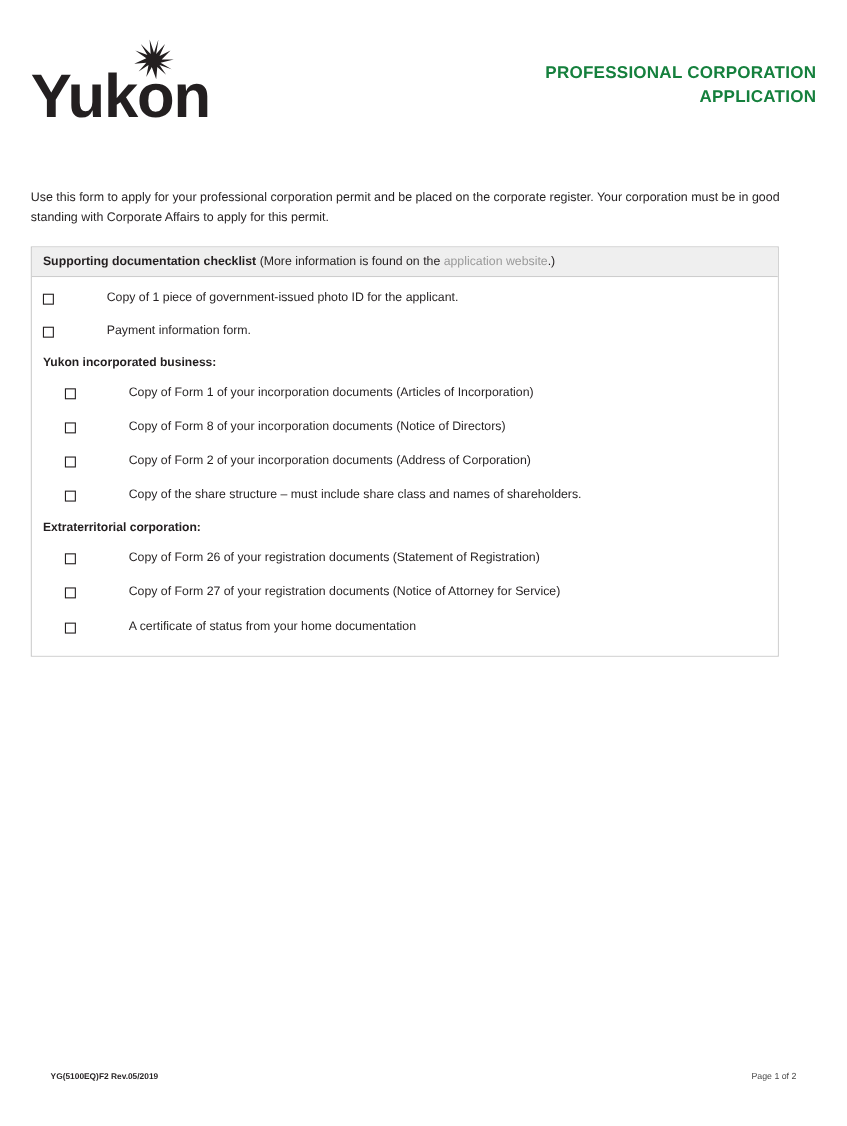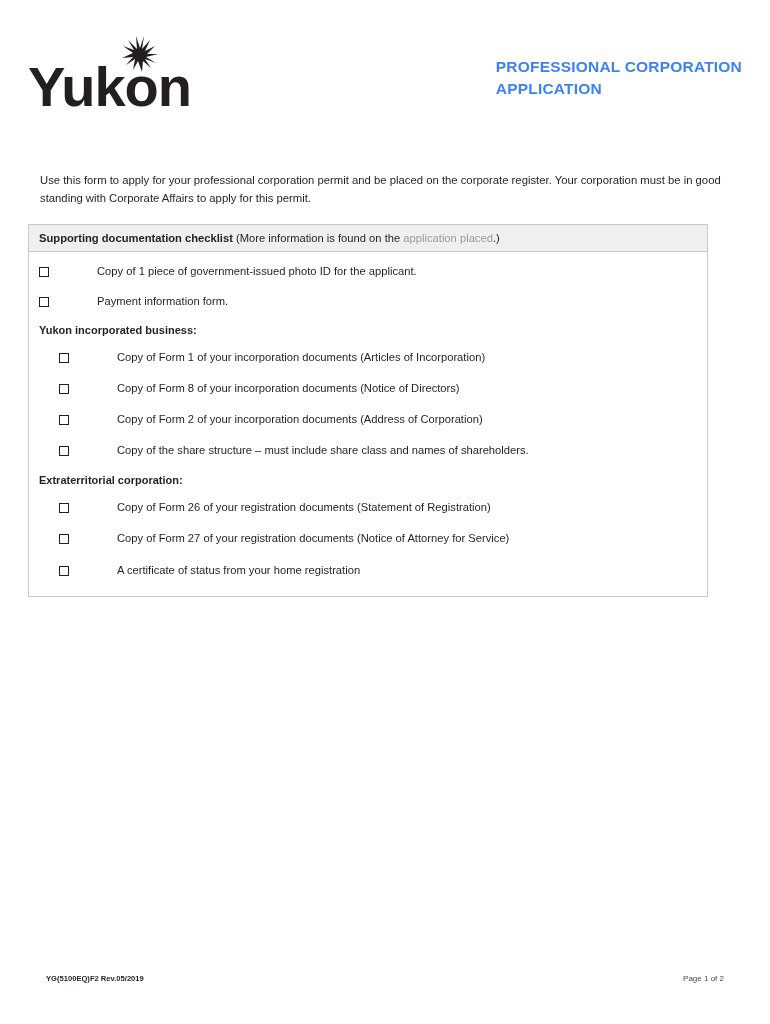--- a/index.html
+++ b/index.html
@@ -33,36 +33,36 @@
   }
   .logo-wrap {
     position: relative;
     width: 190px;
     height: 80px;
   }
   .logo-svg {
     display: block;
   }
   .doc-title {
+    text-align: right;
     font-weight: bold;
     font-size: 15.5px;
     letter-spacing: 0.2px;
     line-height: 1.45;
-    color: #3b82f6;
+    color: #15803d;
     padding-top: 22px;
   }
 
   
   .intro {
     margin-top: 52px;
     font-size: 11.3px;
     line-height: 1.58;
     color: #231f20;
     max-width: 682px;
-    margin-left: 12px;
   }
   .intro p {
     margin: 0 0 16px 0;
   }
 
   
   .checklist {
     margin-top: 8px;
     border: 1px solid #c9c9c9;
     width: 680px;
@@ -157,21 +157,21 @@
       <div>APPLICATION</div>
     </div>
   </div>
 
   <div class="intro">
     <p>Use this form to apply for your professional corporation permit and be placed on the corporate register. Your corporation must be in good standing with Corporate Affairs to apply for this permit.</p>
   </div>
 
   <div class="checklist">
     <div class="checklist-header">
-      <span class="strong">Supporting documentation checklist</span><span> (More information is found on the </span><span class="link">application placed</span><span>.)</span>
+      <span class="strong">Supporting documentation checklist</span><span> (More information is found on the </span><span class="link">application website</span><span>.)</span>
     </div>
 
     <div class="checklist-body">
 
       <div class="row">
         <span class="box"></span>
         <span>Copy of 1 piece of government-issued photo ID for the applicant.</span>
       </div>
 
       <div class="row">
@@ -203,21 +203,21 @@
       <div class="row indent">
         <span class="box"></span>
         <span>Copy of Form 26 of your registration documents (Statement of Registration)</span>
       </div>
       <div class="row indent">
         <span class="box"></span>
         <span>Copy of Form 27 of your registration documents (Notice of Attorney for Service)</span>
       </div>
       <div class="row indent" style="margin-bottom:0">
         <span class="box"></span>
-        <span>A certificate of status from your home registration</span>
+        <span>A certificate of status from your home documentation</span>
       </div>
 
     </div>
   </div>
 
   <div class="footer">
     <div>YG(5100EQ)F2 Rev.05/2019</div>
     <div class="right">Page 1 of 2</div>
   </div>
 

